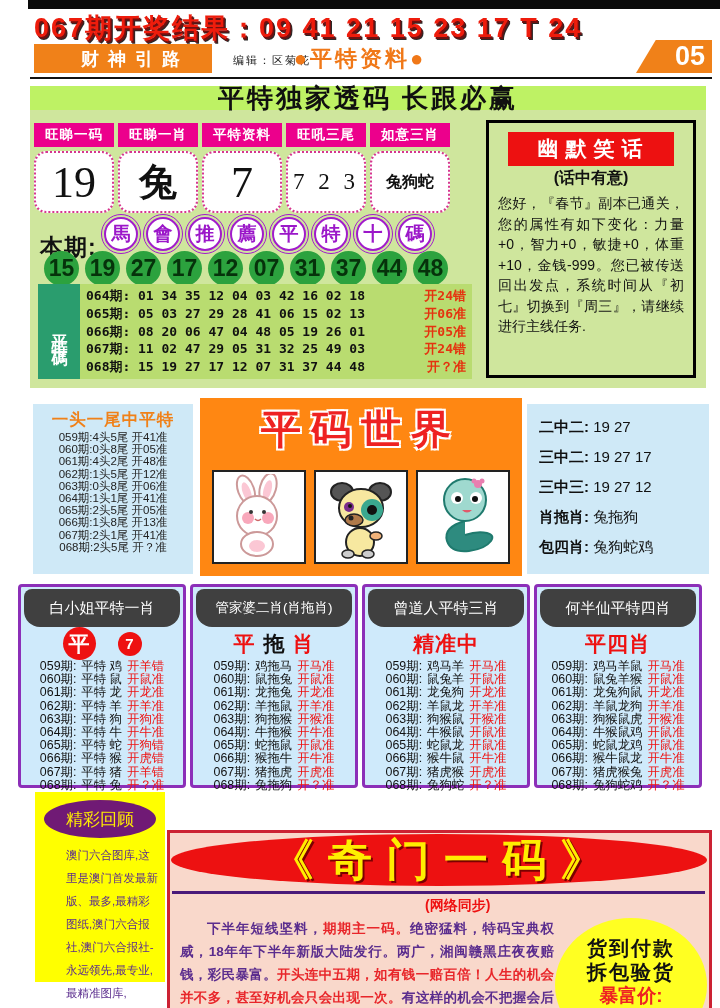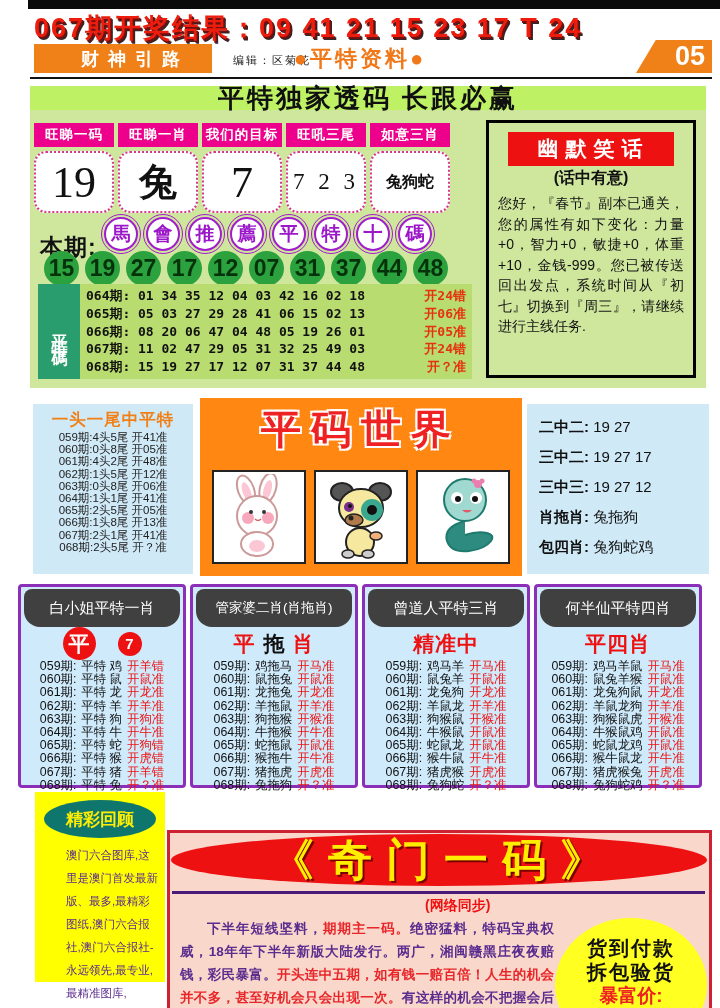--- a/index.html
+++ b/index.html
@@ -90,22 +90,22 @@
   .badge-small{width:24px;height:24px;border-radius:50%;background:#ee1111;color:#fff;font-weight:bold;
                font-size:15px;display:flex;align-items:center;justify-content:center;}
   .sub-red{color:#e11;font-weight:bold;font-size:21px;letter-spacing:1px;}
   .sub-black{color:#111;font-weight:bold;font-size:21px;}
   .col-row{display:flex;justify-content:center;gap:5px;font-size:12.4px;line-height:13.2px;
            color:#111;white-space:nowrap;}
   .col-row .res{color:#e11;}
 
   
   .review{position:absolute;left:35px;top:792px;width:130px;height:190px;background:#ffff00;}
-  .review-ellipse{width:112px;height:38px;margin:8px auto 2px;background:#0f766e;border-radius:50%;
-                  color:#ffee00;font-weight:bold;font-size:17px;display:flex;align-items:center;justify-content:center;}
+  .review-ellipse{width:112px;height:38px;margin:8px auto 2px;background:#701a75;border-radius:50%;
+                  color:#ffee00;font-weight:normal;font-size:17px;display:flex;align-items:center;justify-content:center;}
   .review-body{padding:4px 7px;font-size:11.5px;line-height:23px;color:#5b2d8e;margin-left:24px;}
   .ad{position:absolute;left:167px;top:790px;width:545px;height:227px;border:3px solid #cc2233;
       background:#f9d8cb;box-sizing:border-box;margin-top:40px;}
   .ad-banner{position:absolute;left:1px;top:1px;width:536px;height:52px;background:#ed1111;border-radius:50%;
              display:flex;align-items:center;justify-content:center;color:#ffee00;font-weight:bold;
              font-size:44px;letter-spacing:14px;text-shadow:2px 2px 0 #7a0000;padding-left:10px;box-sizing:border-box;}
   .ad-rule{position:absolute;left:2px;top:58px;width:533px;height:3px;background:#4a1a7a;}
   .ad-sync{position:absolute;left:255px;top:64px;color:#e11;font-weight:bold;font-size:14px;}
   .ad-body{position:absolute;left:10px;top:84px;width:374px;font-size:13.5px;font-weight:bold;
            line-height:23px;text-align:justify;text-indent:2em;}
@@ -135,21 +135,21 @@
 
     <div class="tip" style="left:4px;top:37px;">
       <div class="tip-head">旺睇一码</div>
       <div class="tip-val tv-big">19</div>
     </div>
     <div class="tip" style="left:88px;top:37px;">
       <div class="tip-head">旺睇一肖</div>
       <div class="tip-val tv-zodiac">兔</div>
     </div>
     <div class="tip" style="left:172px;top:37px;">
-      <div class="tip-head">我们的目标</div>
+      <div class="tip-head">平特资料</div>
       <div class="tip-val tv-big">7</div>
     </div>
     <div class="tip" style="left:256px;top:37px;">
       <div class="tip-head">旺吼三尾</div>
       <div class="tip-val tv-mid">7 2 3</div>
     </div>
     <div class="tip" style="left:340px;top:37px;">
       <div class="tip-head">如意三肖</div>
       <div class="tip-val tv-small">兔狗蛇</div>
     </div>

